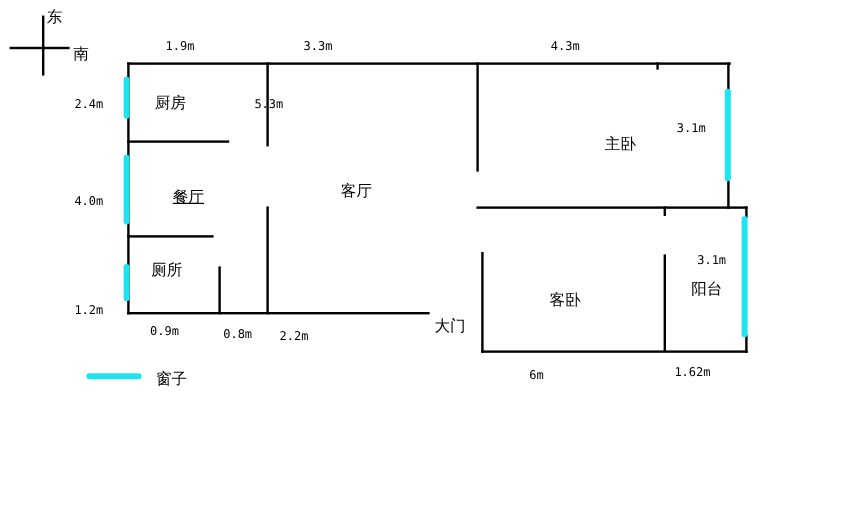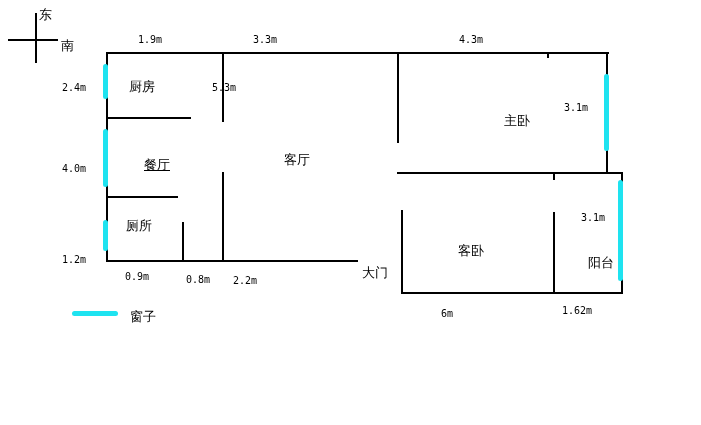--- a/index.html
+++ b/index.html
@@ -53,21 +53,21 @@
   <div class="window" style="left: 103px; top: 220px; width: 5px; height: 31px; background: rgb(30, 227, 240);"></div>
   <div class="window" style="left: 604px; top: 74px; width: 5px; height: 77px; background: rgb(30, 227, 240);"></div>
   <div class="window" style="left: 618px; top: 180px; width: 5px; height: 101px; background: rgb(30, 227, 240);"></div>
 
   <div class="lbl" style="left:129px;top:80px;">厨房</div>
   <div class="lbl" style="left:144px;top:158px;text-decoration:underline;">餐厅</div>
   <div class="lbl" style="left:284px;top:153px;">客厅</div>
   <div class="lbl" style="left:126px;top:219px;">厕所</div>
   <div class="lbl" style="left:492px;top:114px;margin-left:12px;">主卧</div>
   <div class="lbl" style="left:458px;top:244px;">客卧</div>
-  <div class="lbl" style="left:588px;top:235px;margin-top:21px;">阳台</div>
+  <div class="lbl" style="left:576px;top:235px;">阳台</div>
   <div class="lbl" style="left:362px;top:266px;">大门</div>
 
   <div class="lbl dim" style="left:138px;top:33px;">1.9m</div>
   <div class="lbl dim" style="left:253px;top:33px;">3.3m</div>
   <div class="lbl dim" style="left:459px;top:33px;">4.3m</div>
   <div class="lbl dim" style="left:62px;top:81px;">2.4m</div>
   <div class="lbl dim" style="left:212px;top:81px;">5.3m</div>
   <div class="lbl dim" style="left:564px;top:101px;">3.1m</div>
   <div class="lbl dim" style="left:62px;top:162px;">4.0m</div>
   <div class="lbl dim" style="left:62px;top:227px;margin-top:26px;">1.2m</div>

